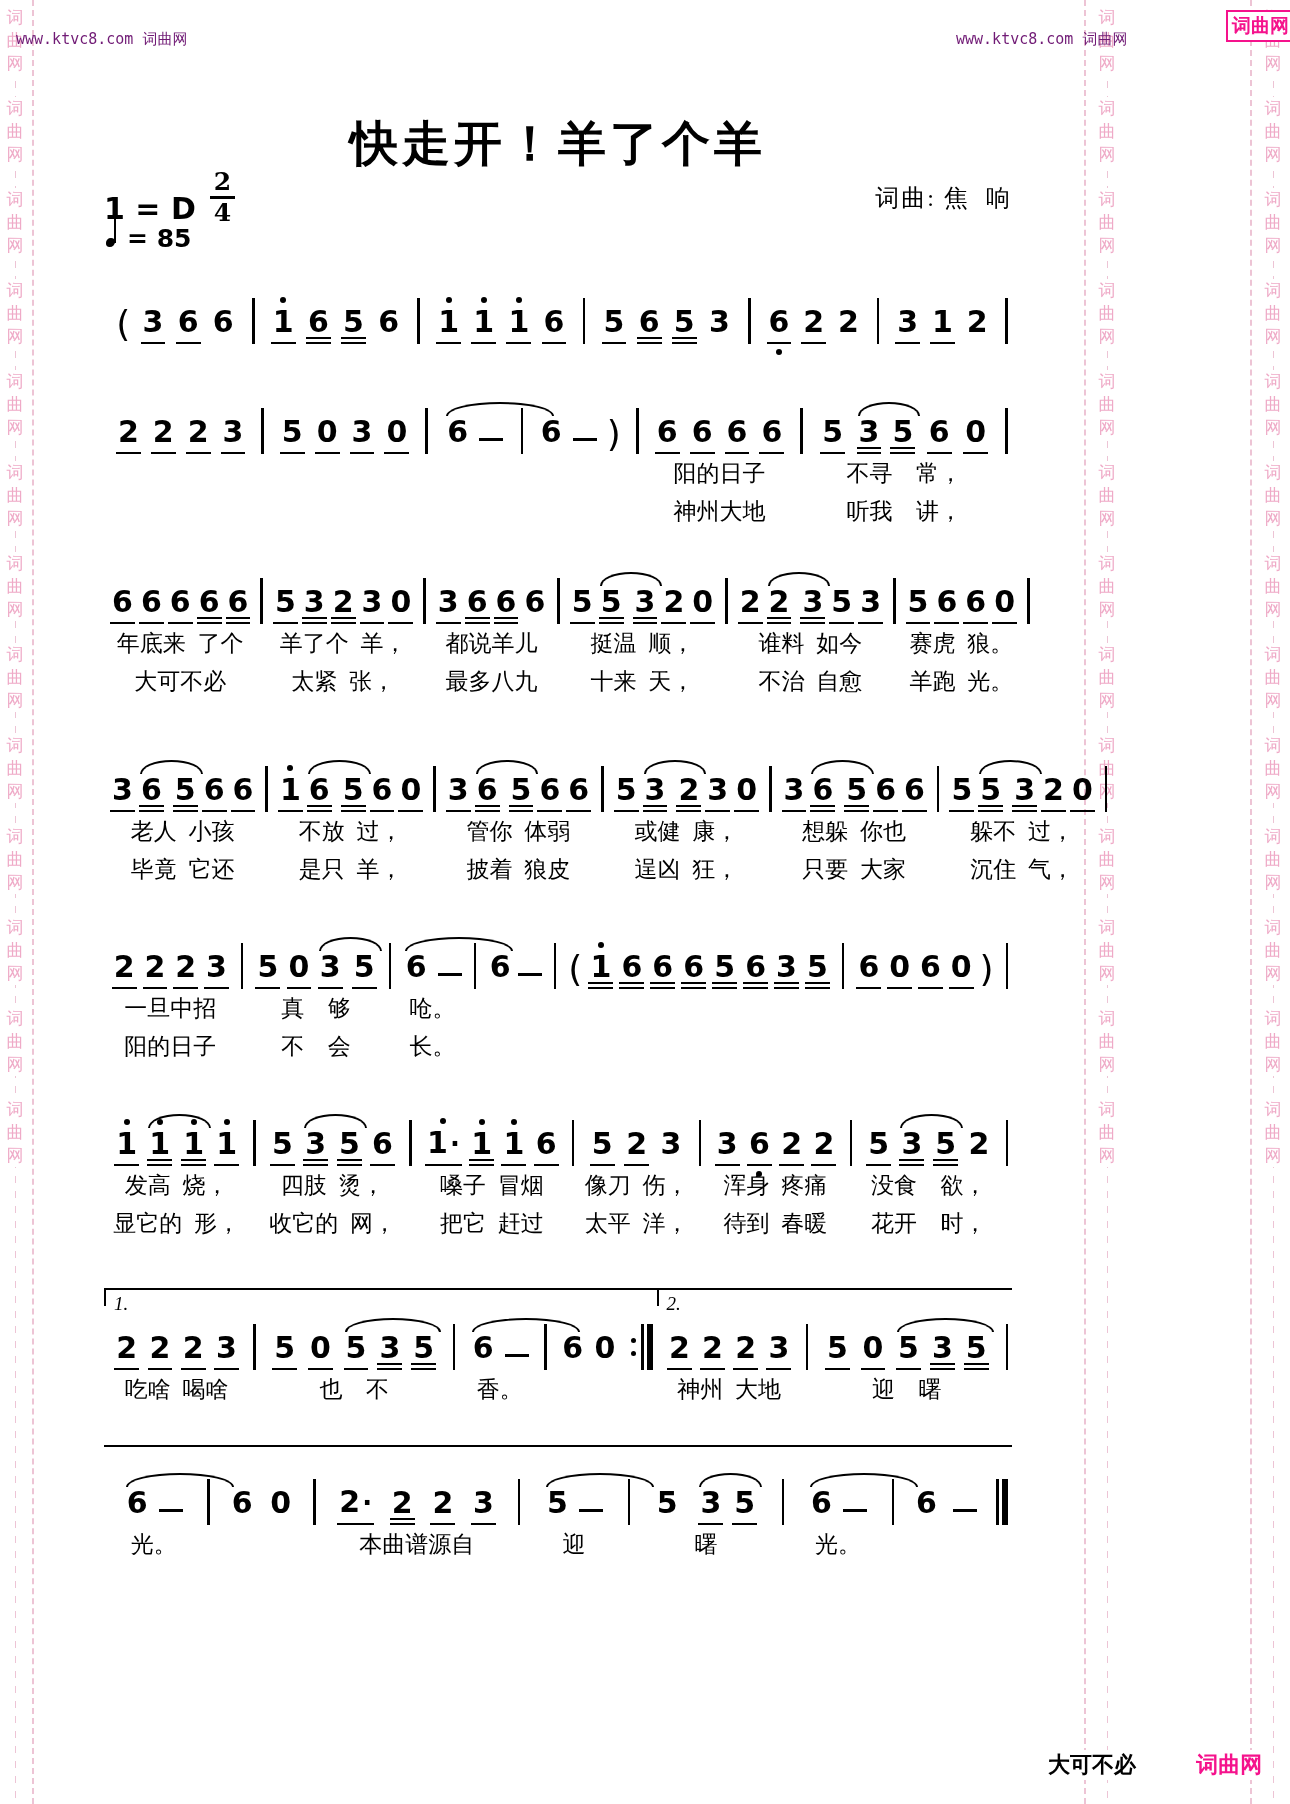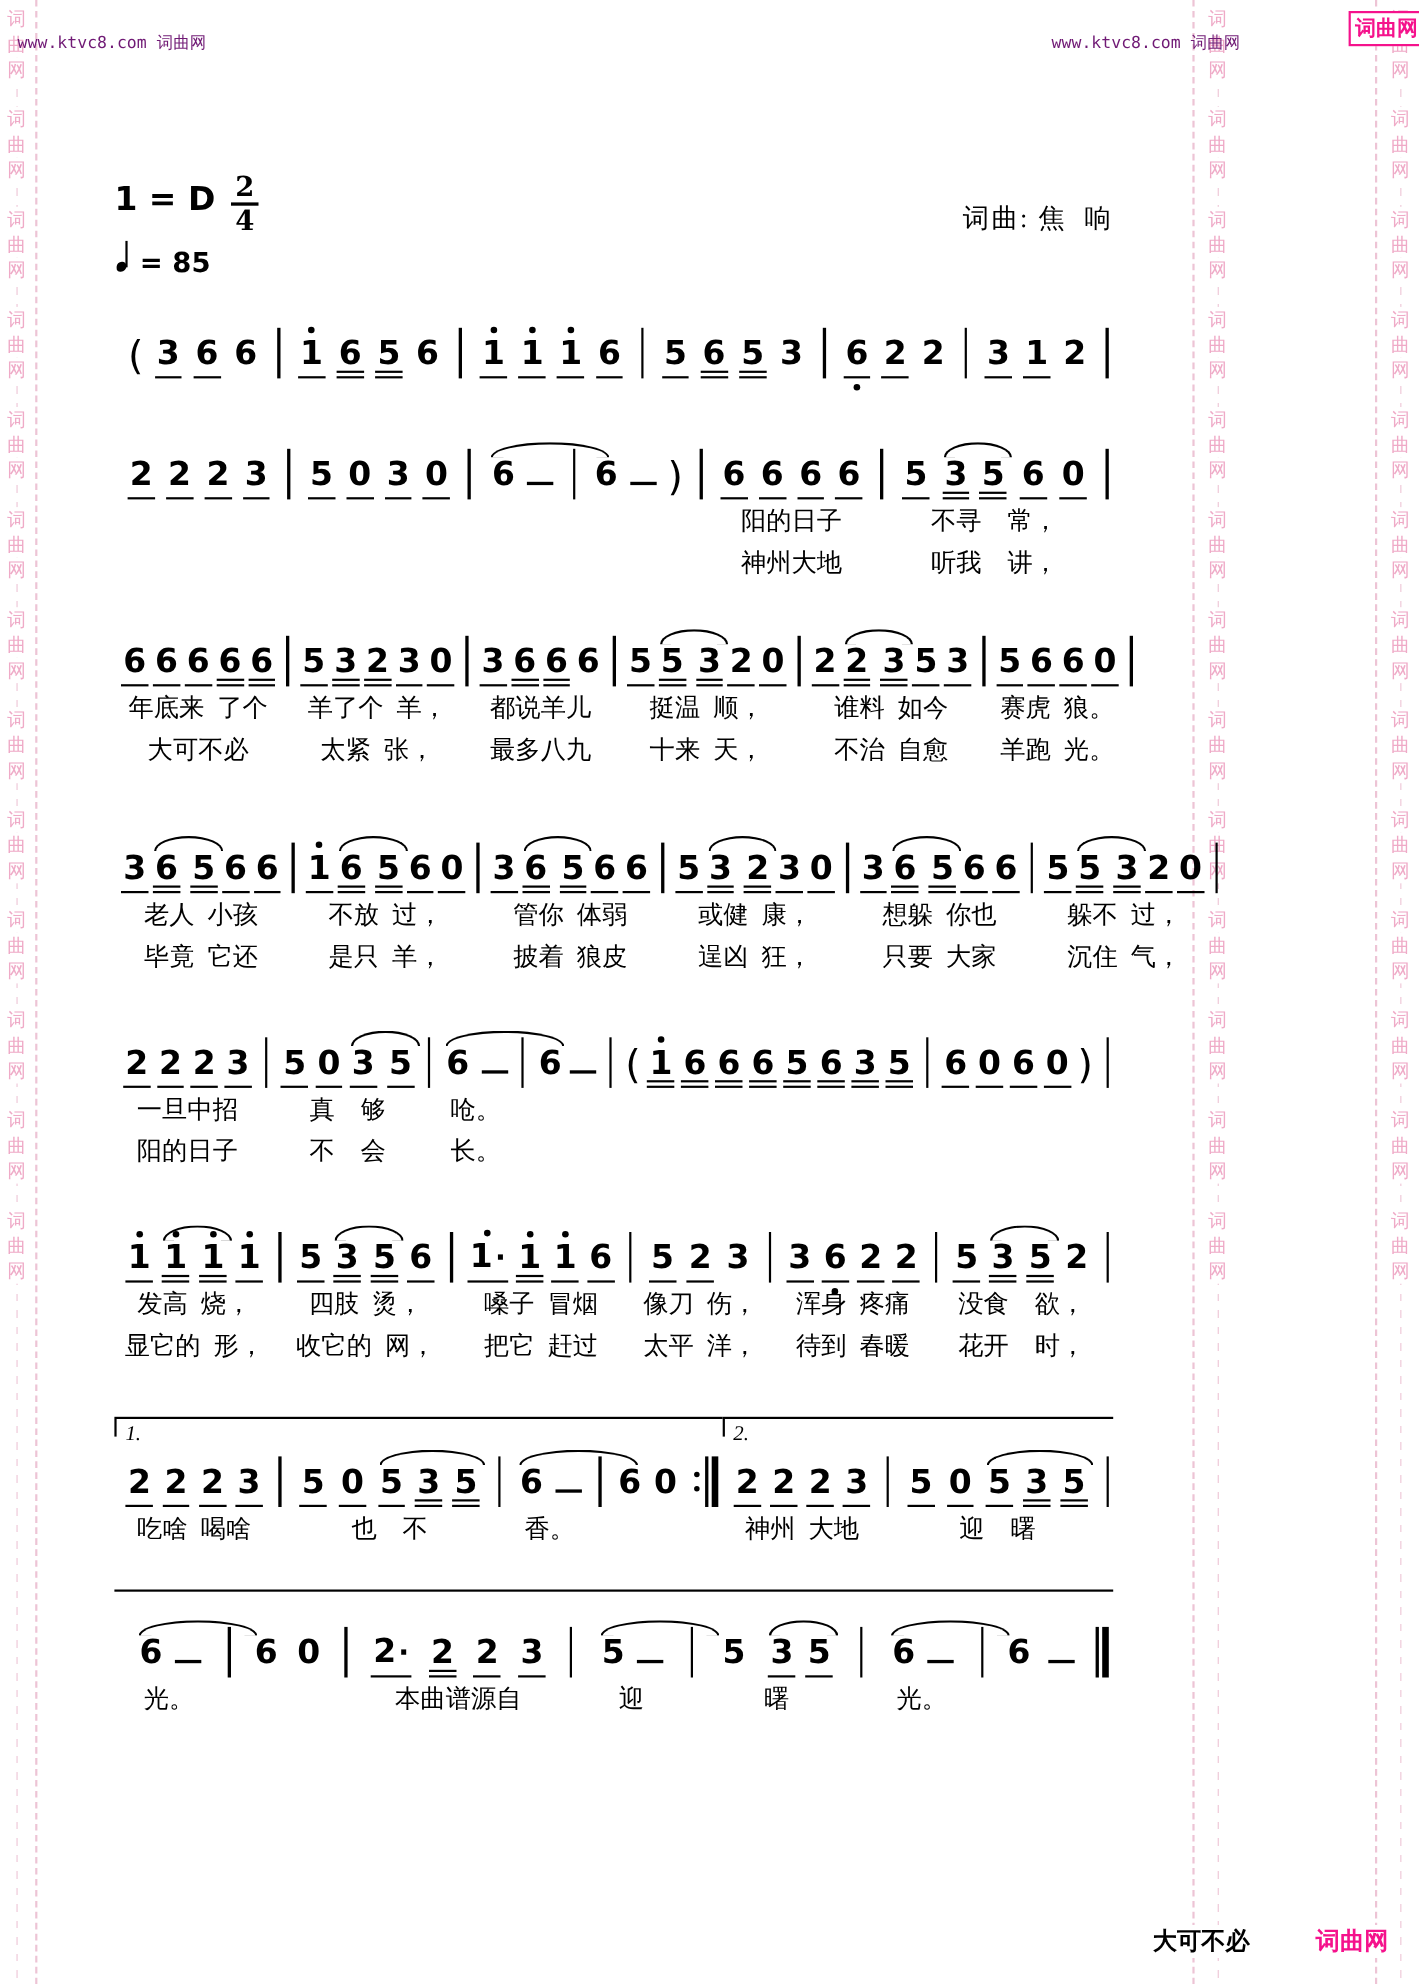--- a/index.html
+++ b/index.html
@@ -19,21 +19,21 @@
 
   .hdr{position:absolute;top:30px;font:400 15px "DejaVu Sans Mono",monospace;color:#701a75;z-index:3;text-align:center;}
   .hdr.left{left:16px;} .hdr.right{left:956px;}
   .badge{position:absolute;top:10px;left:1226px;z-index:6;color:var(--pink);border:2px solid var(--pink);
          padding:1px 4px;font:700 19px "Liberation Sans",sans-serif;background:#fff;white-space:nowrap;}
 
   .title{position:absolute;top:112px;left:104px;width:908px;margin:0;text-align:center;
          font:700 48px "Liberation Sans",sans-serif;letter-spacing:4px;z-index:3;}
   .credit{position:absolute;top:182px;left:760px;width:252px;text-align:right;
           font:400 24px "Liberation Serif",serif;letter-spacing:2px;z-index:3;white-space:pre;}
-  .keyrow{position:absolute;top:164px;left:104px;font:700 30px "DejaVu Sans",sans-serif;z-index:3;display:flex;align-items:flex-start;gap:14px;}
+  .keyrow{position:absolute;top:176px;left:104px;font:700 30px "DejaVu Sans",sans-serif;z-index:3;display:flex;align-items:flex-end;gap:14px;}
   .ts{display:inline-flex;flex-direction:column;align-items:center;font:700 25px "DejaVu Serif",serif;line-height:1.1;margin-top:-8px;}
   .ts .t{border-bottom:3px solid var(--ink);padding:0 4px;}
   .ts .b{padding:0 4px;}
   .temporow{position:absolute;top:224px;left:104px;z-index:3;display:flex;align-items:flex-start;gap:8px;
             font:600 25px "DejaVu Sans",sans-serif;}
   .qnote{width:9px;height:9px;background:var(--ink);border-radius:55% 45% 60% 40%;position:relative;display:inline-block;margin:14px 4px 0 2px;}
   .qnote::after{content:"";position:absolute;right:-1px;bottom:4px;width:2.5px;height:24px;background:var(--ink);}
 
   
   #score{position:absolute;inset:0;z-index:4;}
@@ -80,20 +80,21 @@
 </style>
 </head>
 <body>
 
 <div class="page">
 
   <div class="hdr left">www.ktvc8.com 词曲网</div>
   <div class="hdr right">www.ktvc8.com 词曲网</div>
   <div class="badge">词曲网</div>
 
+  <h1 class="title">快走开！羊了个羊</h1>
   <div class="credit">词曲: 焦  响</div>
 
   <div class="keyrow">
     <span>1 = D</span>
     <span class="ts">
       <span class="t">2</span>
       <span class="b">4</span>
     </span>
   </div>
 

